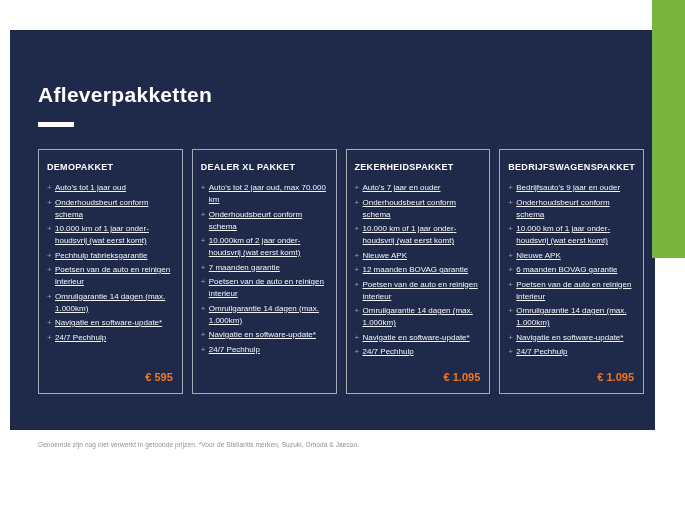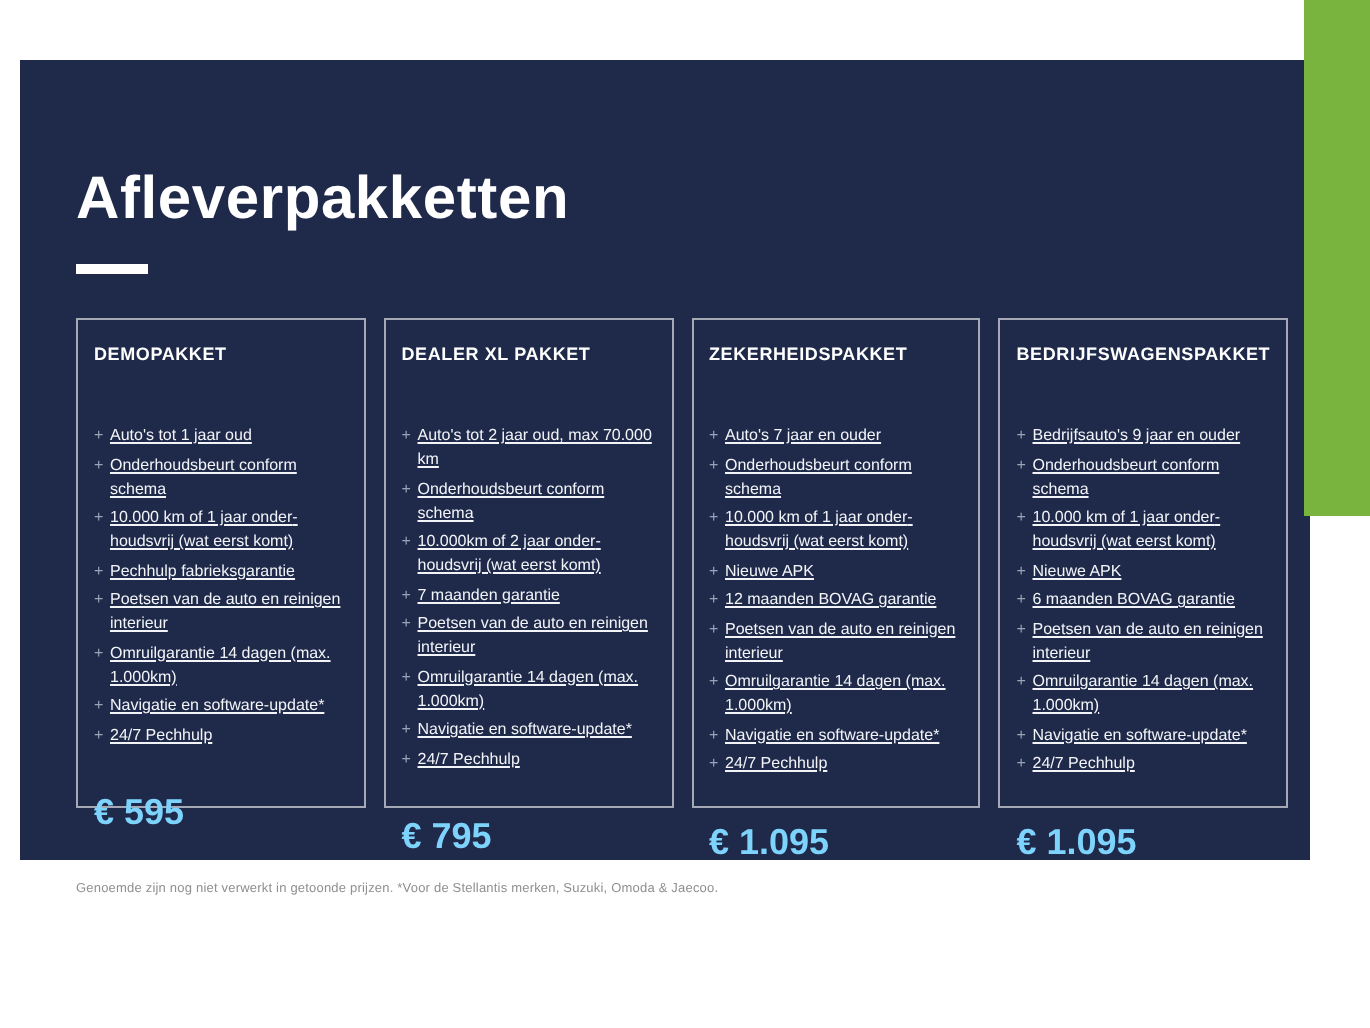--- a/index.html
+++ b/index.html
@@ -12,49 +12,48 @@
   .panel{
     position:absolute;left:10px;top:30px;width:645px;height:400px;
     background:var(--navy,#1f2a4a);
   }
   .green-stripe{
     position:absolute;right:0;top:0;width:33px;height:258px;
     background:var(--green,#78b43e);
   }
   .panel-inner{position:absolute;left:28px;right:11px;top:0;bottom:0;}
   .title{
-    color:#ffffff;font-size:30px;font-weight:bold;letter-spacing:.3px;
+    color:#ffffff;font-size:21px;font-weight:bold;letter-spacing:.3px;
     margin-top:53px;
   }
   .dash{width:36px;height:5px;background:#ffffff;margin-top:15px;}
   .cards{
     display:flex;gap:9px;margin-top:22px;height:245px;align-items:stretch;
   }
   .card{
     flex:1 1 0;box-sizing:border-box;
     border:1px solid rgba(255,255,255,.6);
     padding:12px 6px 10px 8px;
     display:flex;flex-direction:column;
     background:transparent;
-    gap:20px;
   }
   .card-title{
     color:#ffffff;font-size:9px;font-weight:bold;letter-spacing:.3px;
     margin-bottom:10px;white-space:nowrap;
   }
   ul.features{list-style:none;margin:0;padding:0;}
   ul.features li{
     display:flex;color:#f2f4f8;font-size:8px;line-height:1.5;
     margin-bottom:2.5px;
   }
   .plus{color:#9aa3b8;flex:0 0 8px;width:8px;}
   .ftxt{flex:1 1 auto;text-decoration:underline;}
   .price{
-    margin-top:auto;color:#7dd3fc;font-size:18px;font-weight:bold;
-    text-align:left;padding-right:3px;
+    margin-top:auto;color:#f97316;font-size:11px;font-weight:bold;
+    text-align:right;padding-right:3px;
   }
   .footnote{
     position:absolute;left:38px;top:441px;
     font-size:6.5px;color:#8f8f8f;letter-spacing:.1px;
   }
 </style>
 </head>
 <body>
 
 <div class="panel">
@@ -130,21 +129,20 @@
             </li>
             <li>
               <span class="plus">+</span>
               <span class="ftxt">Navigatie en software-update*</span>
             </li>
             <li>
               <span class="plus">+</span>
               <span class="ftxt">24/7 Pechhulp</span>
             </li>
           </ul>
-    <div class="price">€ 795</div>
   </div>
 
   <div class="card">
     <div class="card-title">ZEKERHEIDSPAKKET</div>
     <ul class="features">
             <li>
               <span class="plus">+</span>
               <span class="ftxt">Auto's 7 jaar en ouder</span>
             </li>
             <li>

